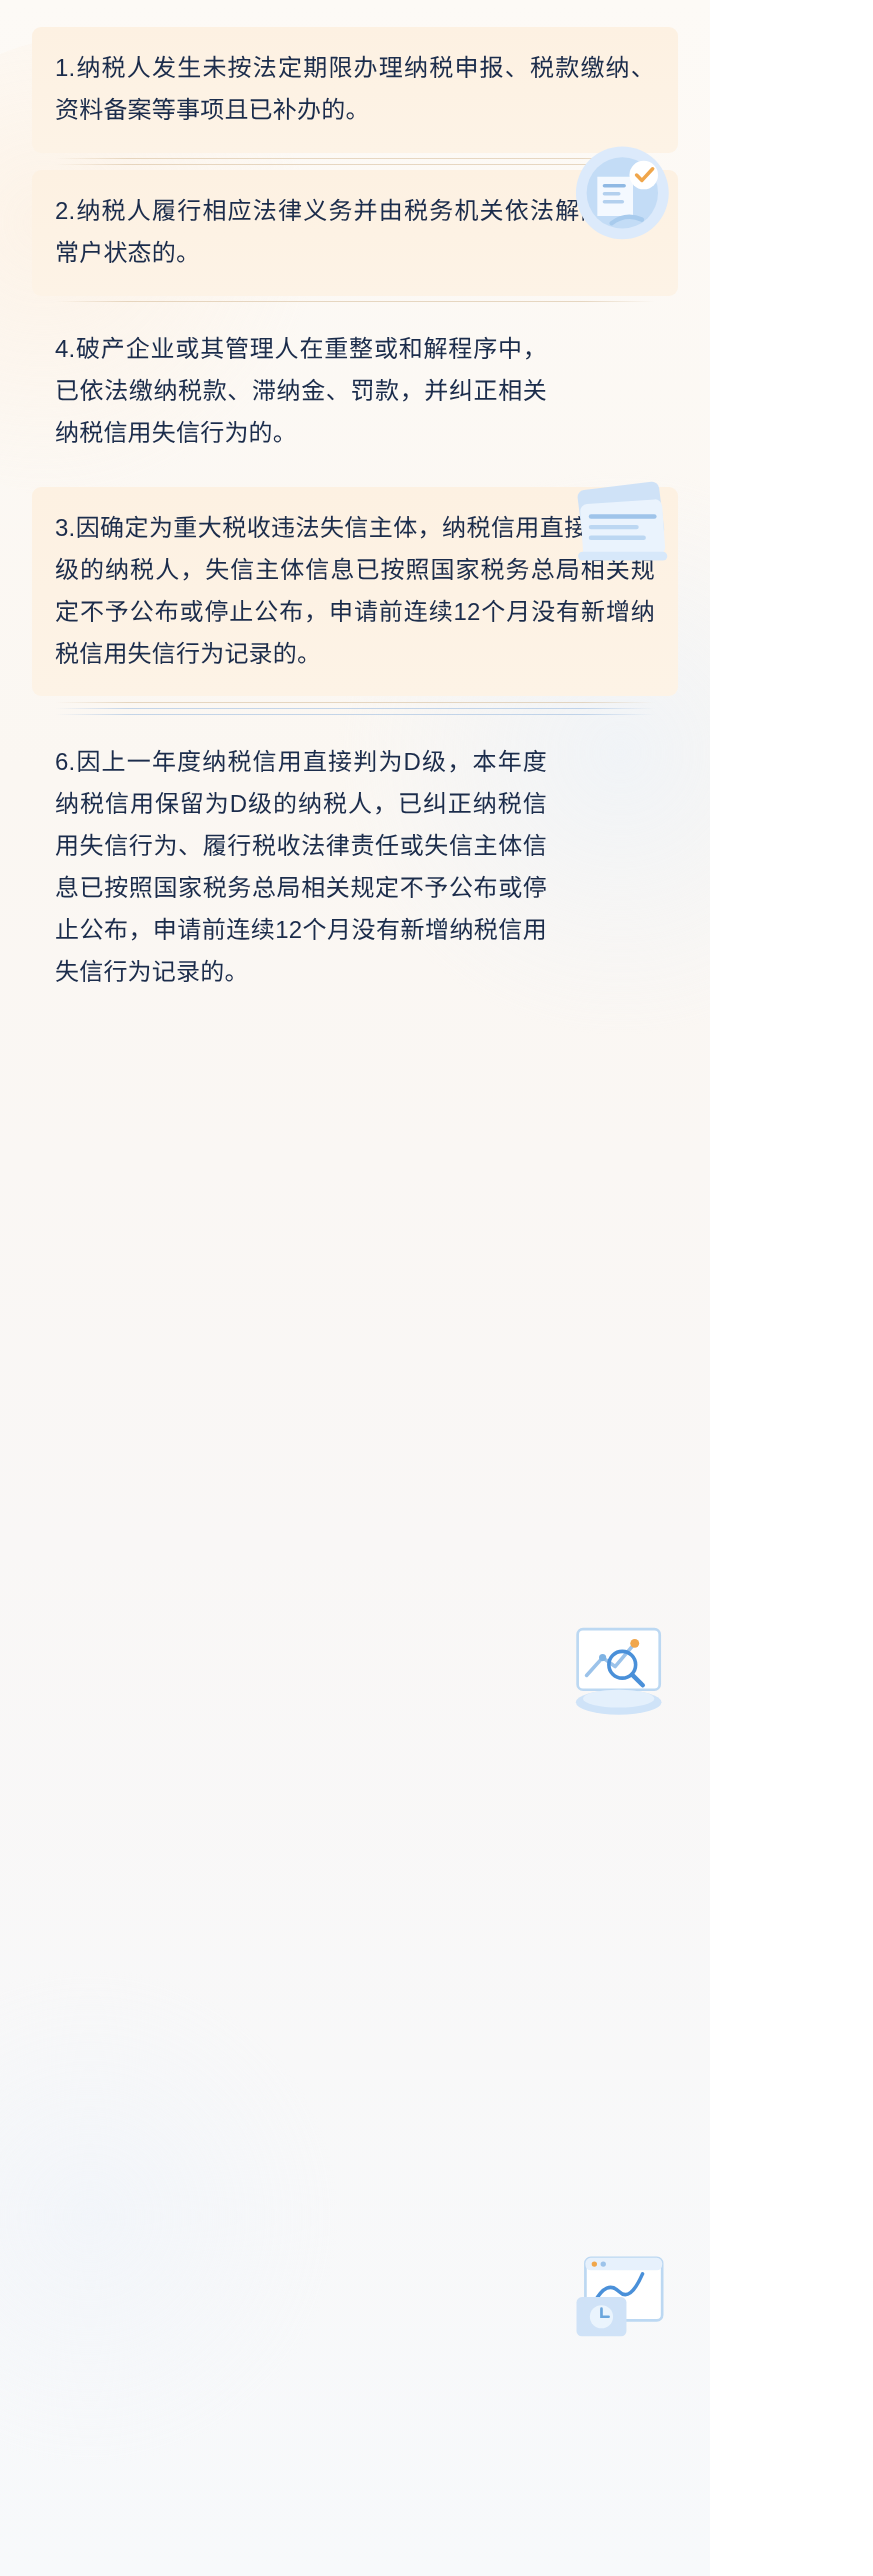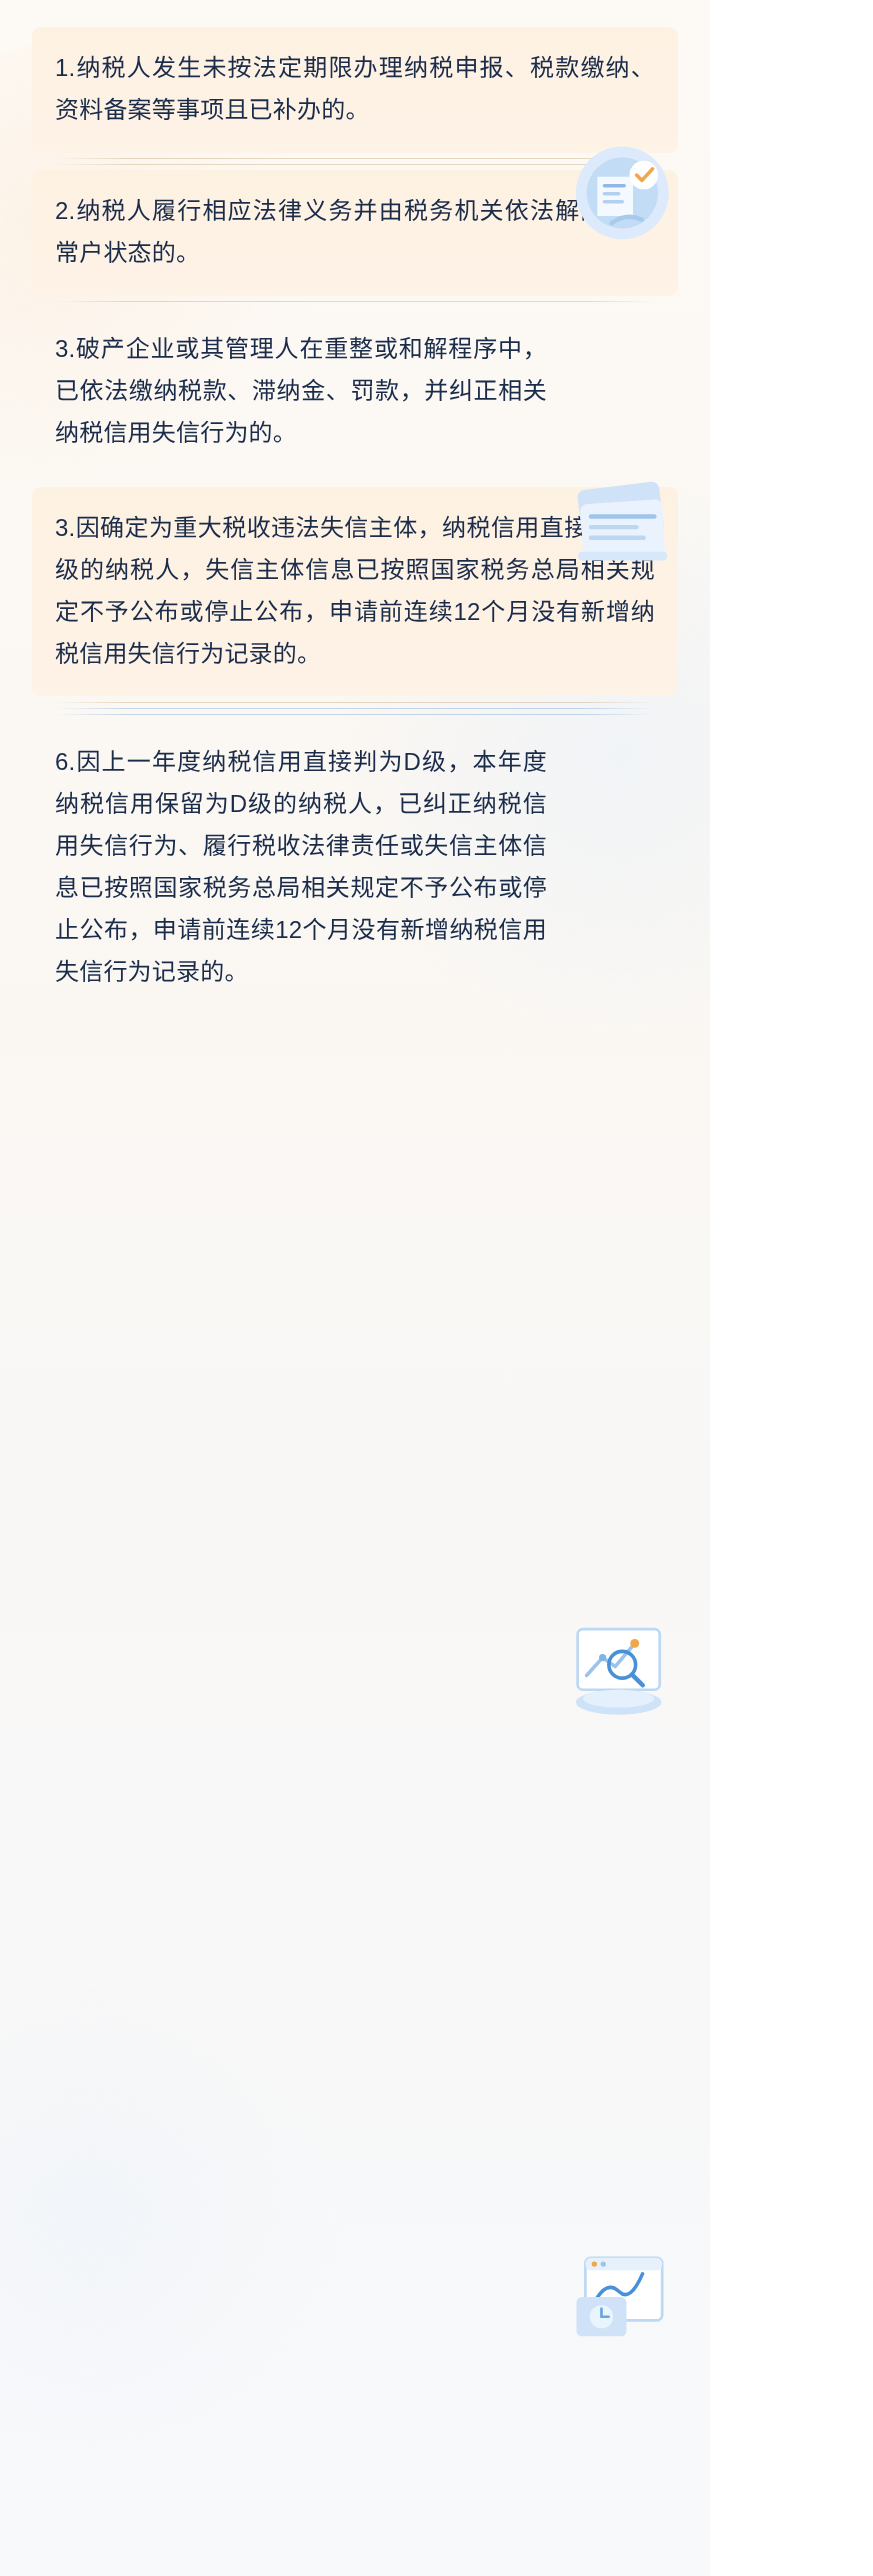--- a/index.html
+++ b/index.html
@@ -166,21 +166,21 @@
     <div class="divider"></div>
 
     <div class="divider"></div>
 
     <div class="item tinted">
       <div class="text">2.纳税人履行相应法律义务并由税务机关依法解除非正常户状态的。</div>
     </div>
     <div class="divider"></div>
 
     <div class="item plain has-art">
-      <div class="text">3.破产企业或其管理人在重整或和解程序中，已依法缴纳税款、滞纳金、罚款，并纠正相关纳税信用失信行为的。</div>
+      <div class="text">4.破产企业或其管理人在重整或和解程序中，已依法缴纳税款、滞纳金、罚款，并纠正相关纳税信用失信行为的。</div>
     </div>
     <div class="divider"></div>
 
     <div class="item tinted">
       <div class="text">3.因确定为重大税收违法失信主体，纳税信用直接判为D级的纳税人，失信主体信息已按照国家税务总局相关规定不予公布或停止公布，申请前连续12个月没有新增纳税信用失信行为记录的。</div>
     </div>
     <div class="divider"></div>
 
     <div class="divider blue"></div>
 

